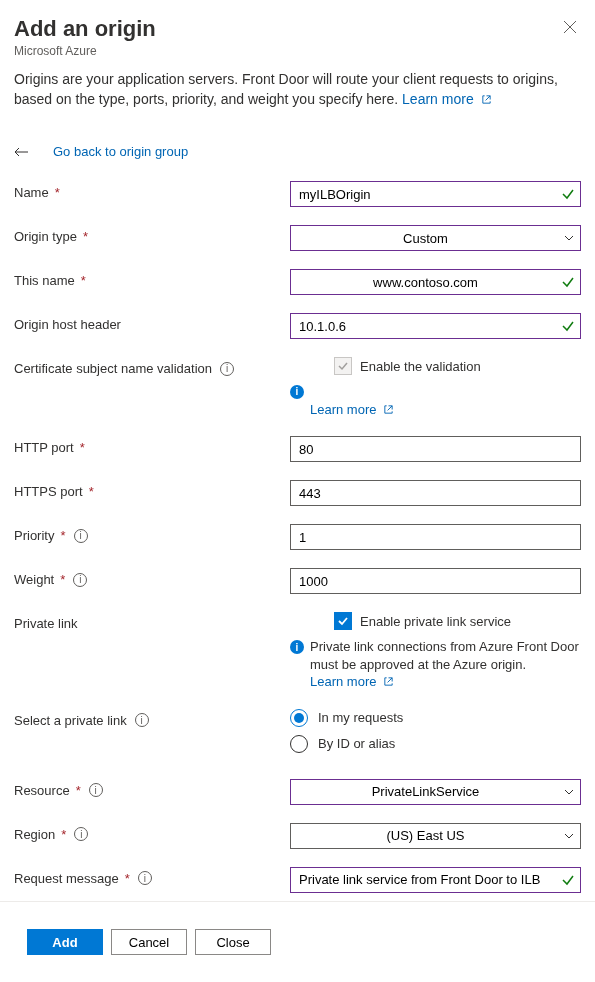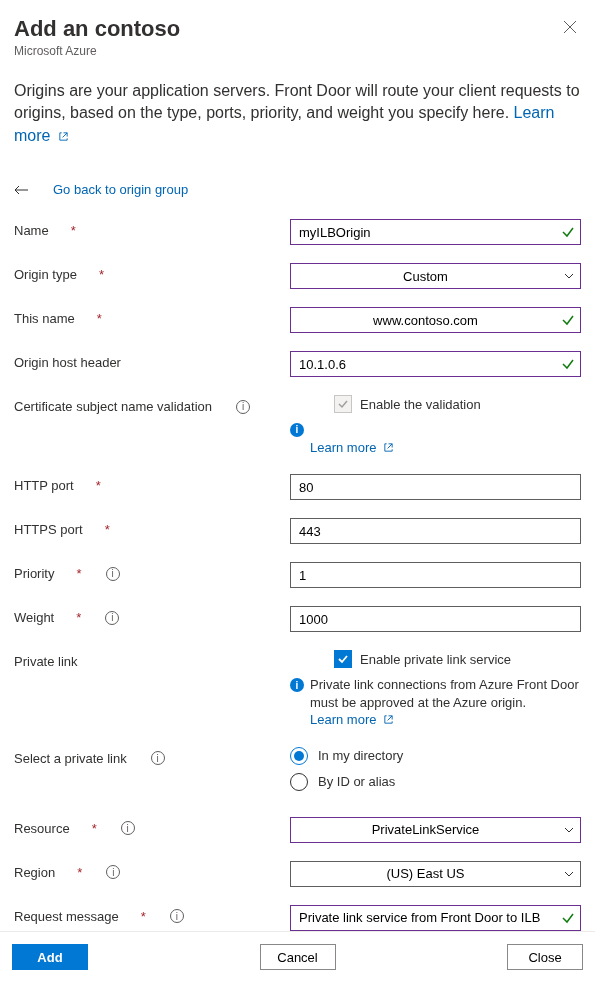--- a/index.html
+++ b/index.html
@@ -11,27 +11,27 @@
       background: #fff;
       padding: 16px 14px 0 14px;
       position: relative;
       height: 982px;
     }
     .titlebar { display: flex; align-items: flex-start; }
     .title-block { flex: 1; }
     h1 { font-size: 22px; font-weight: 600; margin-bottom: 2px; }
     .subtitle { font-size: 12px; color: #605e5c; }
     .close-x { cursor: pointer; color: #605e5c; padding: 4px; }
-    .description { margin-top: 22px; font-size: 16px; line-height: 1.4; }
+    .description { margin-top: 12px; font-size: 14px; line-height: 1.4; }
     .link { color: #0065b3; text-decoration: none; cursor: pointer; }
     .ext-icon { display: inline-block; vertical-align: -1px; margin-left: 3px; }
     .backlink-row { margin-top: 35px; display: flex; align-items: center; gap: 25px; }
     .form { margin-top: 22px; }
     .row { display: flex; align-items: flex-start; margin-bottom: 18px; }
-    .label-col { width: 276px; padding-top: 4px; font-size: 13px; display: flex; align-items: center; gap: 20px; }
+    .label-col { width: 276px; padding-top: 4px; font-size: 13px; display: flex; align-items: center; gap: 4px; }
     .field-col { flex: 1; }
     .req { color: #a4262c; margin-left: 2px; }
     .info-icon { display: inline-flex; width: 14px; height: 14px; border: 1px solid #605e5c; border-radius: 50%; font-size: 10px; align-items: center; justify-content: center; color: #605e5c; cursor: help; margin-left: 4px; }
     .input, .select {
       width: 100%; height: 26px; border: 1px solid #605e5c;
       padding: 0 8px; font-size: 13px; font-family: inherit;
       background: #fff; outline: none;
     }
     .input.validated, .select.validated { border-color: #6b2e91; }
     .field-wrap { position: relative; }
@@ -62,37 +62,36 @@
     }
     .radio-row { display: flex; align-items: center; gap: 10px; margin-bottom: 8px; cursor: pointer; }
     .radio {
       width: 18px; height: 18px; border: 1px solid #323130; border-radius: 50%;
       background: #fff; display: inline-flex; align-items: center; justify-content: center;
     }
     .radio.selected { border-color: #0078d4; }
     .radio-dot { width: 10px; height: 10px; border-radius: 50%; background: #0078d4; }
     .footer {
       position: absolute; bottom: 0; left: 0; right: 0;
-      border-top: 1px solid #edebe9; padding: 12px; display: flex; gap: 8px;
+      border-top: 1px solid #edebe9; padding: 27px; display: flex; gap: 8px;
       background: #fff;
-      justify-content: space-between;
     }
     .btn {
       height: 26px; min-width: 76px; padding: 0 14px; font-size: 13px;
       font-family: inherit; border: 1px solid #8a8886; background: #fff;
       cursor: pointer;
     }
     .btn.primary { background: #0078d4; border-color: #0078d4; color: #fff; font-weight: 600; }
   </style>
 </head>
 <body>
 
 <div class="titlebar">
   <div class="title-block">
-    <h1>Add an contoso</h1>
+    <h1>Add an origin</h1>
     <div class="subtitle">Microsoft Azure</div>
   </div>
   <div class="close-x">
     <svg width="14" height="14" viewBox="0 0 14 14">
         <path d="M1 1 L13 13 M13 1 L1 13" stroke="#605e5c" stroke-width="1"></path>
       </svg>
   </div>
 </div>
 
 <p class="description">
@@ -256,21 +255,21 @@
   <div class="row">
     <div class="label-col">
       <span>Select a private link</span>
       <span class="info-icon">i</span>
     </div>
     <div class="field-col">
       <div class="radio-row">
         <span class="radio selected">
             <span class="radio-dot"></span>
           </span>
-        <span>In my directory</span>
+        <span>In my requests</span>
       </div>
       <div class="radio-row">
         <span class="radio"></span>
         <span>By ID or alias</span>
       </div>
     </div>
   </div>
 
   <div class="row">
     <div class="label-col">

